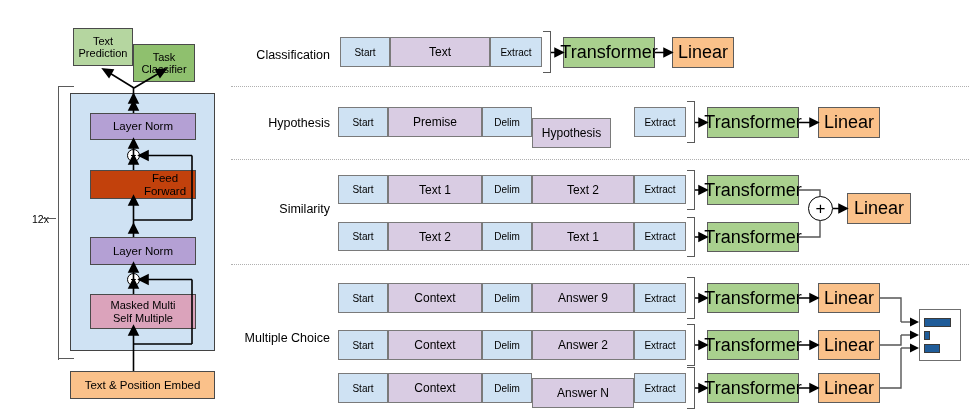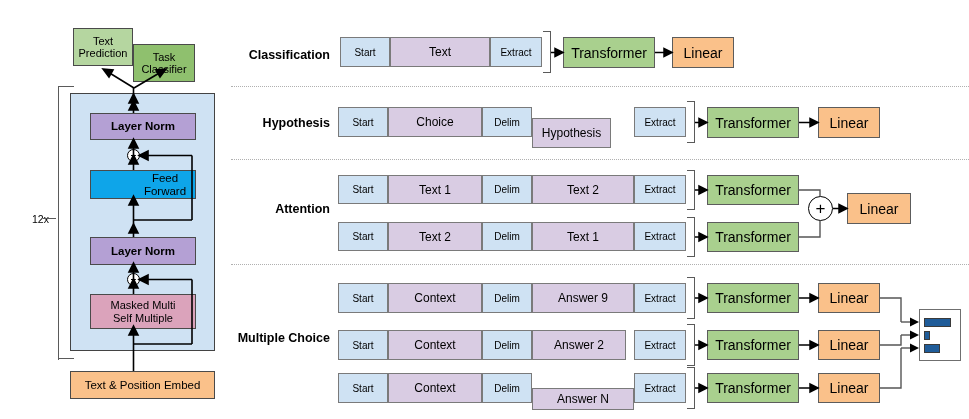--- a/index.html
+++ b/index.html
@@ -10,43 +10,43 @@
   
   .box{position:absolute;box-sizing:border-box;border:1.4px solid #4a4a4a;
        display:flex;align-items:center;justify-content:center;text-align:center;
        line-height:1.12;}
   .blue   {background:#cfe2f3;}
   .purple {background:#d9cce3;}
   .green  {background:#a9d08e;}
   .greenL {background:#b5d6a0;}
   .greenD {background:#8fc06e;}
   .orange {background:#fac18a;}
-  .yellow {background:#0ea5e9;padding-left:44px;}
-  .violet {background:#b4a0d4;font-weight:bold;}
+  .yellow {background:#c2410c;padding-left:44px;}
+  .violet {background:#b4a0d4;}
   .pink   {background:#dba3bb;}
 
   
   .stackbg{position:absolute;background:#cfe2f3;border:1.6px solid #434343;box-sizing:border-box;}
   .label12{position:absolute;font-size:10.5px;}
   .brk{position:absolute;background:#5a5a5a;}
 
   .plus{position:absolute;border:1.6px solid #000;border-radius:50%;
         background:#fff;display:flex;align-items:center;justify-content:center;
         font-size:10px;line-height:1;box-sizing:border-box;}
   .plusBig{position:absolute;border:1.7px solid #000;border-radius:50%;
         background:#fff;display:flex;align-items:center;justify-content:center;
         font-size:17px;line-height:1;box-sizing:border-box;}
 
   
-  .rowlabel{position:absolute;font-size:12.5px;white-space:nowrap;text-align:right;font-weight:bold;}
+  .rowlabel{position:absolute;font-size:12.5px;white-space:nowrap;text-align:right;}
   .seqbox{position:absolute;box-sizing:border-box;border:1.2px solid #7a7a7a;
           display:flex;align-items:center;justify-content:center;font-size:10px;}
   .seqbox.big{font-size:12px;}
   .bigbox{position:absolute;box-sizing:border-box;border:1.4px solid #5c5c5c;
-          display:flex;align-items:center;justify-content:center;font-size:14px;}
+          display:flex;align-items:center;justify-content:center;font-size:18px;}
   .sep{position:absolute;height:0;border-top:1.5px dotted #b0b0b0;}
   
   .sqbr{position:absolute;box-sizing:border-box;border:1.6px solid #5a5a5a;
         border-left:none;}
   .diagram-svg{position:absolute;left:0;top:0;width:969px;height:419px;
                pointer-events:none;overflow:visible;}
 
   
   .mcbox{position:absolute;background:#fff;border:1.4px solid #6f6f6f;box-sizing:border-box;}
   .mcbar{position:absolute;background:#1f5c99;border:1px solid #3a3a3a;box-sizing:border-box;}
@@ -154,39 +154,39 @@
         <line x1="551" y1="52.5" x2="557" y2="52.5"></line>
         <polygon points="563,52.5 555,48.5 555,56.5"></polygon>
         <line x1="655" y1="52.5" x2="666" y2="52.5"></line>
         <polygon points="672,52.5 664,48.5 664,56.5"></polygon>
       </g>
     </svg>
 
     <div class="rowlabel" style="left:150px;top:116px;width:180px;">Hypothesis</div>
 
     <div class="seqbox blue" style="left:338px;top:107px;width:50px;height:30px;">Start</div>
-    <div class="seqbox purple big" style="left:388px;top:107px;width:94px;height:30px;">Choice</div>
+    <div class="seqbox purple big" style="left:388px;top:107px;width:94px;height:30px;">Premise</div>
     <div class="seqbox blue" style="left:482px;top:107px;width:50px;height:30px;">Delim</div>
     <div class="seqbox purple big" style="left:532px;top:118px;width:79px;height:30px;">Hypothesis</div>
     <div class="seqbox blue" style="left:634px;top:107px;width:52px;height:30px;">Extract</div>
     <div class="sqbr" style="left:687px;top:101px;width:8px;height:42px;"></div>
 
     <div class="bigbox green" style="left:707px;top:107px;width:92px;height:31px;">Transformer</div>
     <div class="bigbox orange" style="left:818px;top:107px;width:62px;height:31px;">Linear</div>
 
     <svg class="diagram-svg">
       <g stroke="#000" stroke-width="1.5" fill="#000">
         <line x1="695" y1="122.5" x2="701" y2="122.5"></line>
         <polygon points="707,122.5 699,118.5 699,126.5"></polygon>
         <line x1="799" y1="122.5" x2="812" y2="122.5"></line>
         <polygon points="818,122.5 810,118.5 810,126.5"></polygon>
       </g>
     </svg>
 
-    <div class="rowlabel" style="left:150px;top:202px;width:180px;">Attention</div>
+    <div class="rowlabel" style="left:150px;top:202px;width:180px;">Similarity</div>
 
     <div class="seqbox blue" style="left:338px;top:175px;width:50px;height:29px;">Start</div>
     <div class="seqbox purple big" style="left:388px;top:175px;width:94px;height:29px;">Text 1</div>
     <div class="seqbox blue" style="left:482px;top:175px;width:50px;height:29px;">Delim</div>
     <div class="seqbox purple big" style="left:532px;top:175px;width:102px;height:29px;">Text 2</div>
     <div class="seqbox blue" style="left:634px;top:175px;width:52px;height:29px;">Extract</div>
     <div class="sqbr" style="left:687px;top:170px;width:8px;height:40px;"></div>
     <div class="bigbox green" style="left:707px;top:175px;width:92px;height:30px;">Transformer</div>
 
     <div class="seqbox blue" style="left:338px;top:222px;width:50px;height:29px;">Start</div>
@@ -224,30 +224,30 @@
     <div class="seqbox blue" style="left:482px;top:283px;width:50px;height:30px;">Delim</div>
     <div class="seqbox purple big" style="left:532px;top:283px;width:102px;height:30px;">Answer 9</div>
     <div class="seqbox blue" style="left:634px;top:283px;width:52px;height:30px;">Extract</div>
     <div class="sqbr" style="left:687px;top:277px;width:8px;height:42px;"></div>
     <div class="bigbox green" style="left:707px;top:283px;width:92px;height:30px;">Transformer</div>
     <div class="bigbox orange" style="left:818px;top:283px;width:62px;height:30px;">Linear</div>
 
     <div class="seqbox blue" style="left:338px;top:330px;width:50px;height:30px;">Start</div>
     <div class="seqbox purple big" style="left:388px;top:330px;width:94px;height:30px;">Context</div>
     <div class="seqbox blue" style="left:482px;top:330px;width:50px;height:30px;">Delim</div>
-    <div class="seqbox purple big" style="left:532px;top:330px;width:94px;height:30px;">Answer 2</div>
+    <div class="seqbox purple big" style="left:532px;top:330px;width:102px;height:30px;">Answer 2</div>
     <div class="seqbox blue" style="left:634px;top:330px;width:52px;height:30px;">Extract</div>
     <div class="sqbr" style="left:687px;top:324px;width:8px;height:42px;"></div>
     <div class="bigbox green" style="left:707px;top:330px;width:92px;height:30px;">Transformer</div>
     <div class="bigbox orange" style="left:818px;top:330px;width:62px;height:30px;">Linear</div>
 
     <div class="seqbox blue" style="left:338px;top:373px;width:50px;height:30px;">Start</div>
     <div class="seqbox purple big" style="left:388px;top:373px;width:94px;height:30px;">Context</div>
     <div class="seqbox blue" style="left:482px;top:373px;width:50px;height:30px;">Delim</div>
-    <div class="seqbox purple big" style="left:532px;top:388px;width:102px;height:22px;">Answer N</div>
+    <div class="seqbox purple big" style="left:532px;top:378px;width:102px;height:30px;">Answer N</div>
     <div class="seqbox blue" style="left:634px;top:373px;width:52px;height:30px;">Extract</div>
     <div class="sqbr" style="left:687px;top:367px;width:8px;height:42px;"></div>
     <div class="bigbox green" style="left:707px;top:373px;width:92px;height:30px;">Transformer</div>
     <div class="bigbox orange" style="left:818px;top:373px;width:62px;height:30px;">Linear</div>
 
     <div class="mcbox" style="left:919px;top:309px;width:42px;height:52px;"></div>
     <div class="mcbar" style="left:924px;top:318px;width:27px;height:9px;"></div>
     <div class="mcbar" style="left:924px;top:331px;width:6px;height:9px;"></div>
     <div class="mcbar" style="left:924px;top:344px;width:16px;height:9px;"></div>
 

